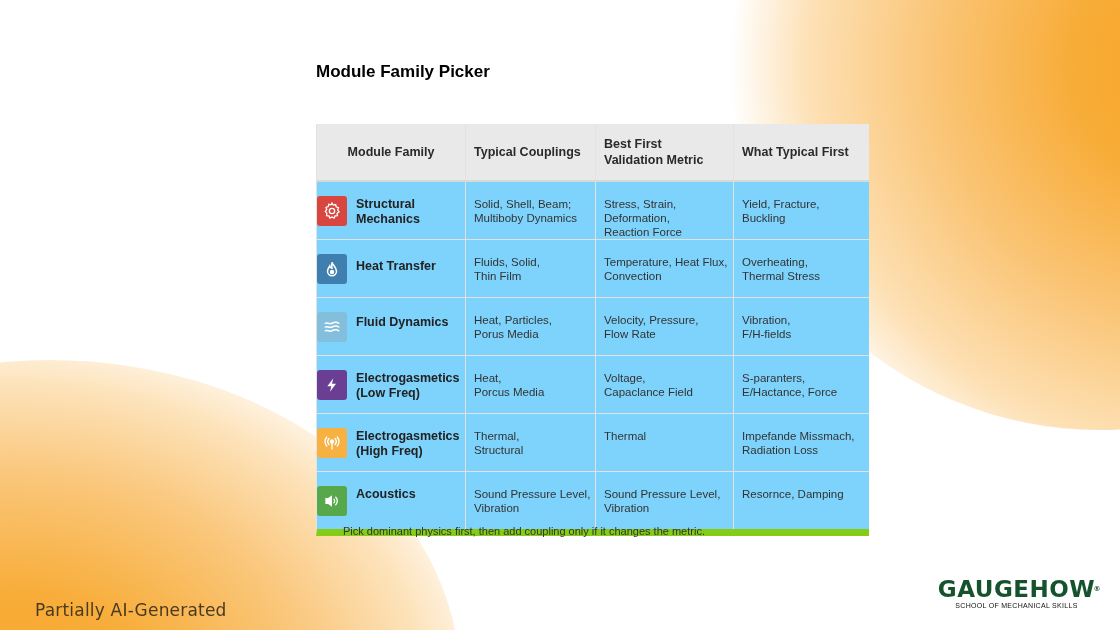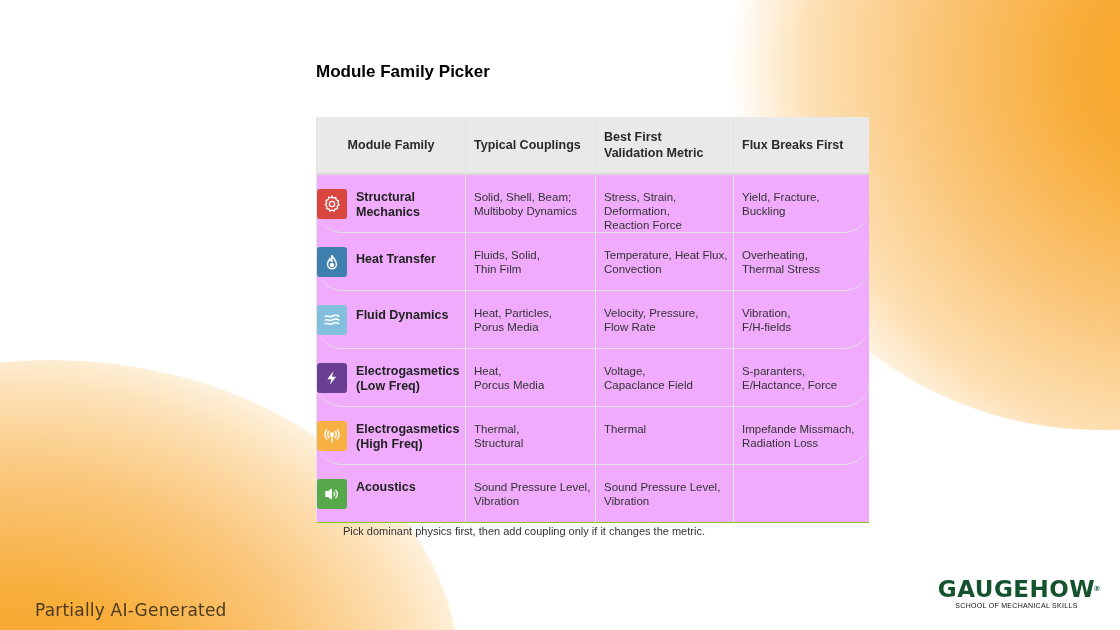--- a/index.html
+++ b/index.html
@@ -14,26 +14,26 @@
     }
     .bg-bl {
       position: absolute; left: -360px; top: 360px; width: 820px; height: 640px; border-radius: 50%;
       background: radial-gradient(ellipse at 45% 55%, #f7a21e 0%, #f8ae3c 25%, #fac77c 48%, #fde3bb 66%, rgba(255,255,255,0) 80%);
     }
     .title {
       position: absolute; left: 316px; width: 552px; top: 62px; 
       font-size: 17px; font-weight: bold; color: #000000;
     }
     .table {
-      position: absolute; left: 316px; top: 117px; width: 552px;
-      background: #f0abfc; border-left: 1px solid #e2e2e2; border-bottom: 1px solid #84cc16;
+      position: absolute; left: 316px; top: 124px; width: 552px;
+      background: #7dd3fc; border-left: 1px solid #e2e2e2; border-bottom: 7px solid #84cc16;
     }
     .row { display: flex; border-bottom: 1px solid #e2e2e2; }
     .row.head { background: #e9e9e9; height: 56px; border-bottom: 2px solid #d8d8d8; }
-    .row.body { height: 57px; border-radius: 25px; }
+    .row.body { height: 57px; }
     .cell { border-right: 1px solid #e2e2e2; box-sizing: border-box; font-size: 11.5px; color: #333; line-height: 14px; }
     .c1 { width: 149px; } .c2 { width: 130px; } .c3 { width: 138px; } .c4 { width: 135px; border-right: none; }
     .head .cell { display: flex; align-items: center; font-weight: bold; font-size: 12.5px; color: #2a2a2a; line-height: 16px; padding-left: 8px; }
     .head .c1 { justify-content: center; padding-left: 0; }
     .body .cell { padding: 15px 0 0 8px; }
     .body .c1 { padding: 0; display: flex; align-items: flex-start; }
     .icon-box {
       width: 30px; height: 30px; border-radius: 3px; margin-top: 14px;
       display: flex; align-items: center; justify-content: center; flex: none;
     }
@@ -57,21 +57,21 @@
 <div class="table">
   <div class="row head">
     <div class="cell c1">Module Family</div>
     <div class="cell c2">Typical Couplings</div>
     <div class="cell c3">
       <div>
           <div>Best First</div>
           <div>Validation Metric</div>
         </div>
     </div>
-    <div class="cell c4">Flux Breaks First</div>
+    <div class="cell c4">What Typical First</div>
   </div>
 
   <div class="row body">
     <div class="cell c1">
       <div class="icon-box" style="background:#d9453f">
         <svg width="20" height="20" viewBox="0 0 24 24" fill="none" stroke="#fff" stroke-width="1.6">
             <circle cx="12" cy="12" r="3.2"></circle>
             <path d="M12 2.5l1.6 2.4 2.8-.7.6 2.8 2.7 1-.9 2.7 1.7 2.3-2.3 1.7.3 2.8-2.8.4-1.2 2.6-2.5-1.3-2.5 1.3-1.2-2.6-2.8-.4.3-2.8L4 12.7l1.7-2.3-.9-2.7 2.7-1 .6-2.8 2.8.7z"></path>
           </svg>
       </div>
@@ -218,20 +218,24 @@
         </div>
     </div>
     <div class="cell c2">
         <div>Sound Pressure Level,</div>
         <div>Vibration</div>
       </div>
     <div class="cell c3">
         <div>Sound Pressure Level,</div>
         <div>Vibration</div>
       </div>
+    <div class="cell c4">
+        <div>Resornce, Damping</div>
+        <div></div>
+      </div>
   </div>
 </div>
 
 <div class="note">Pick dominant physics first, then add coupling only if it changes the metric.</div>
 
 <div class="ai-label">Partially AI-Generated</div>
 
 <div class="logo">
   <div class="logo-main"><span>GAUGEHOW</span><span class="logo-reg">®</span></div>
   <div class="logo-sub">SCHOOL OF MECHANICAL SKILLS</div>

